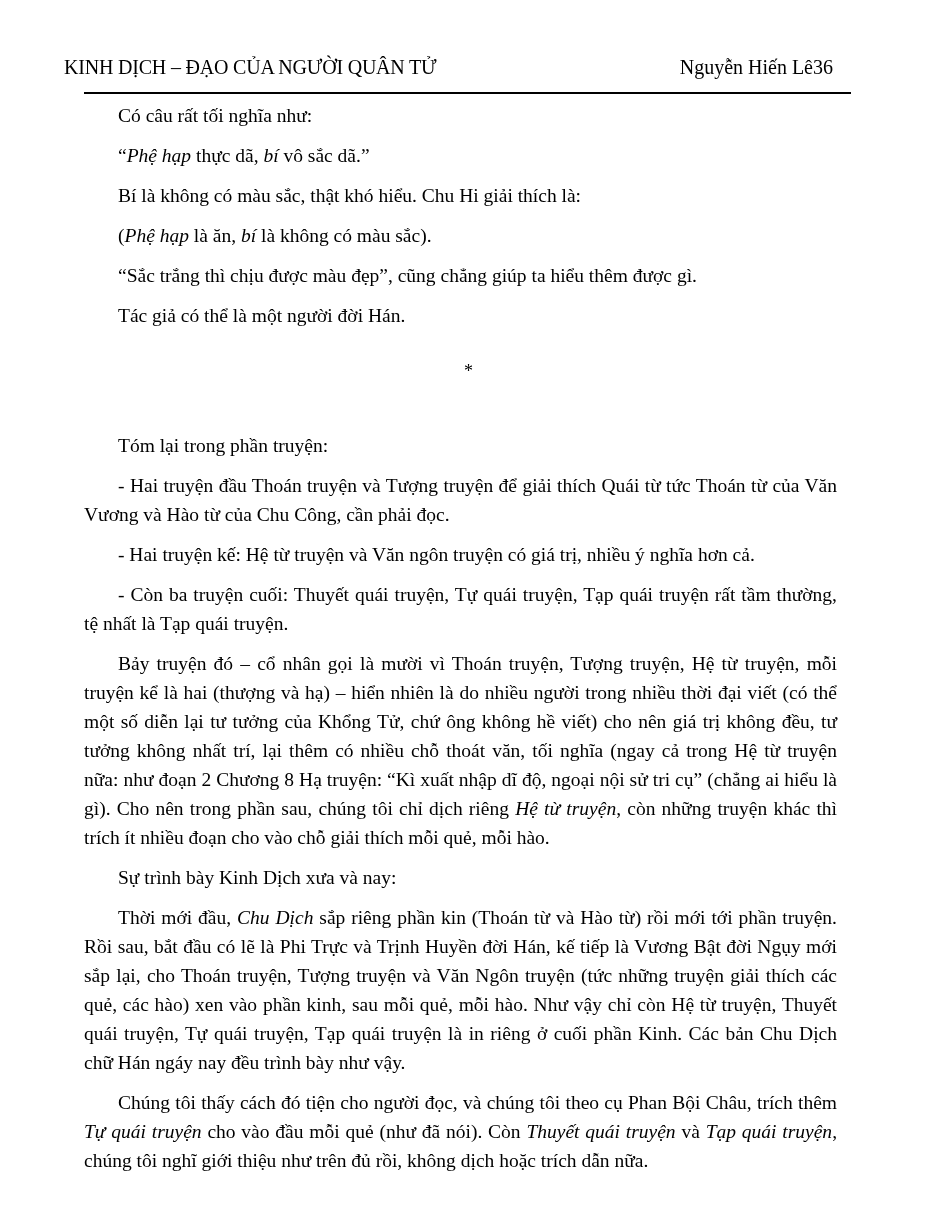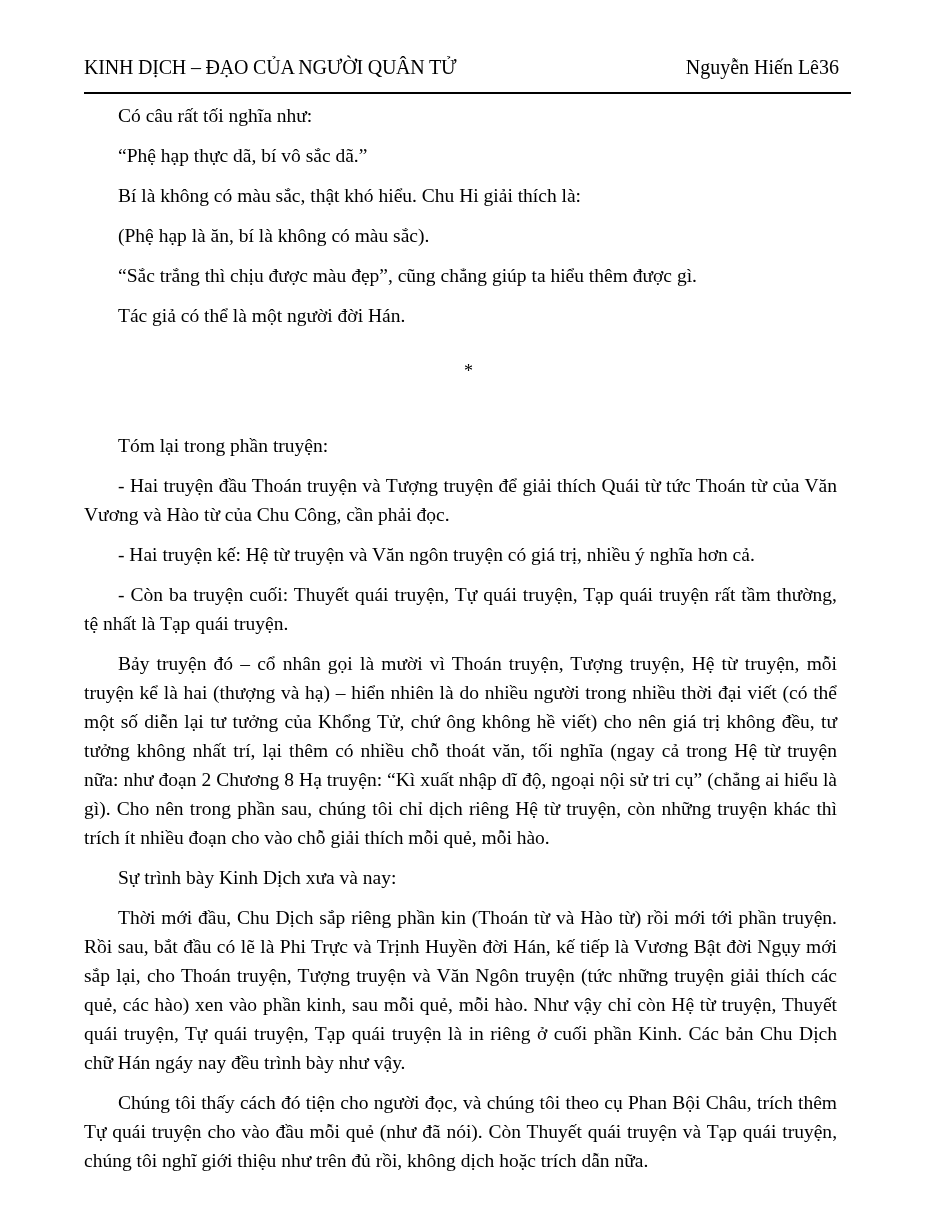--- a/index.html
+++ b/index.html
@@ -9,29 +9,29 @@
     height: 1210px;
     background: #ffffff;
     color: #000000;
     font-family: "Liberation Serif", "DejaVu Serif", serif;
     overflow: hidden;
     box-sizing: border-box;
   }
   .header {
     display: flex;
     align-items: baseline;
-    padding: 55px 84px 0 84px;
+    padding: 55px 84px 0 64px;
     font-size: 20px;
     line-height: 24px;
     white-space: nowrap;
     justify-content: center;
   }
   .header-title { flex: 1 1 auto; letter-spacing: -0.2px; }
   .header-author { }
-  .header-page { margin-right: 12px; }
+  .header-page { margin-right: 18px; }
   .rule {
     margin: 13px 84px 0 84px;
     border-bottom: 2px solid #000000;
     height: 0;
   }
   .content {
     padding: 7px 82px 0 84px;
     font-size: 19.5px;
     line-height: 29px;
   }
@@ -39,21 +39,21 @@
     margin: 0 16px 11px 0;
     text-align: justify;
     text-indent: 34px;
   }
   p.separator {
     text-align: center;
     text-indent: 0;
     margin: 27px 0 45px 0;
     font-size: 18px;
   }
-  .italic { }
+  .italic { font-style: italic; }
   .bold { font-weight: normal; }
 </style>
 </head>
 <body>
 
 <div class="page">
   <div class="header">
     <span class="header-title">KINH DỊCH – ĐẠO CỦA NGƯỜI QUÂN TỬ</span>
     <span class="header-author">Nguyễn Hiến Lê</span>
     <span class="header-page">36</span>

